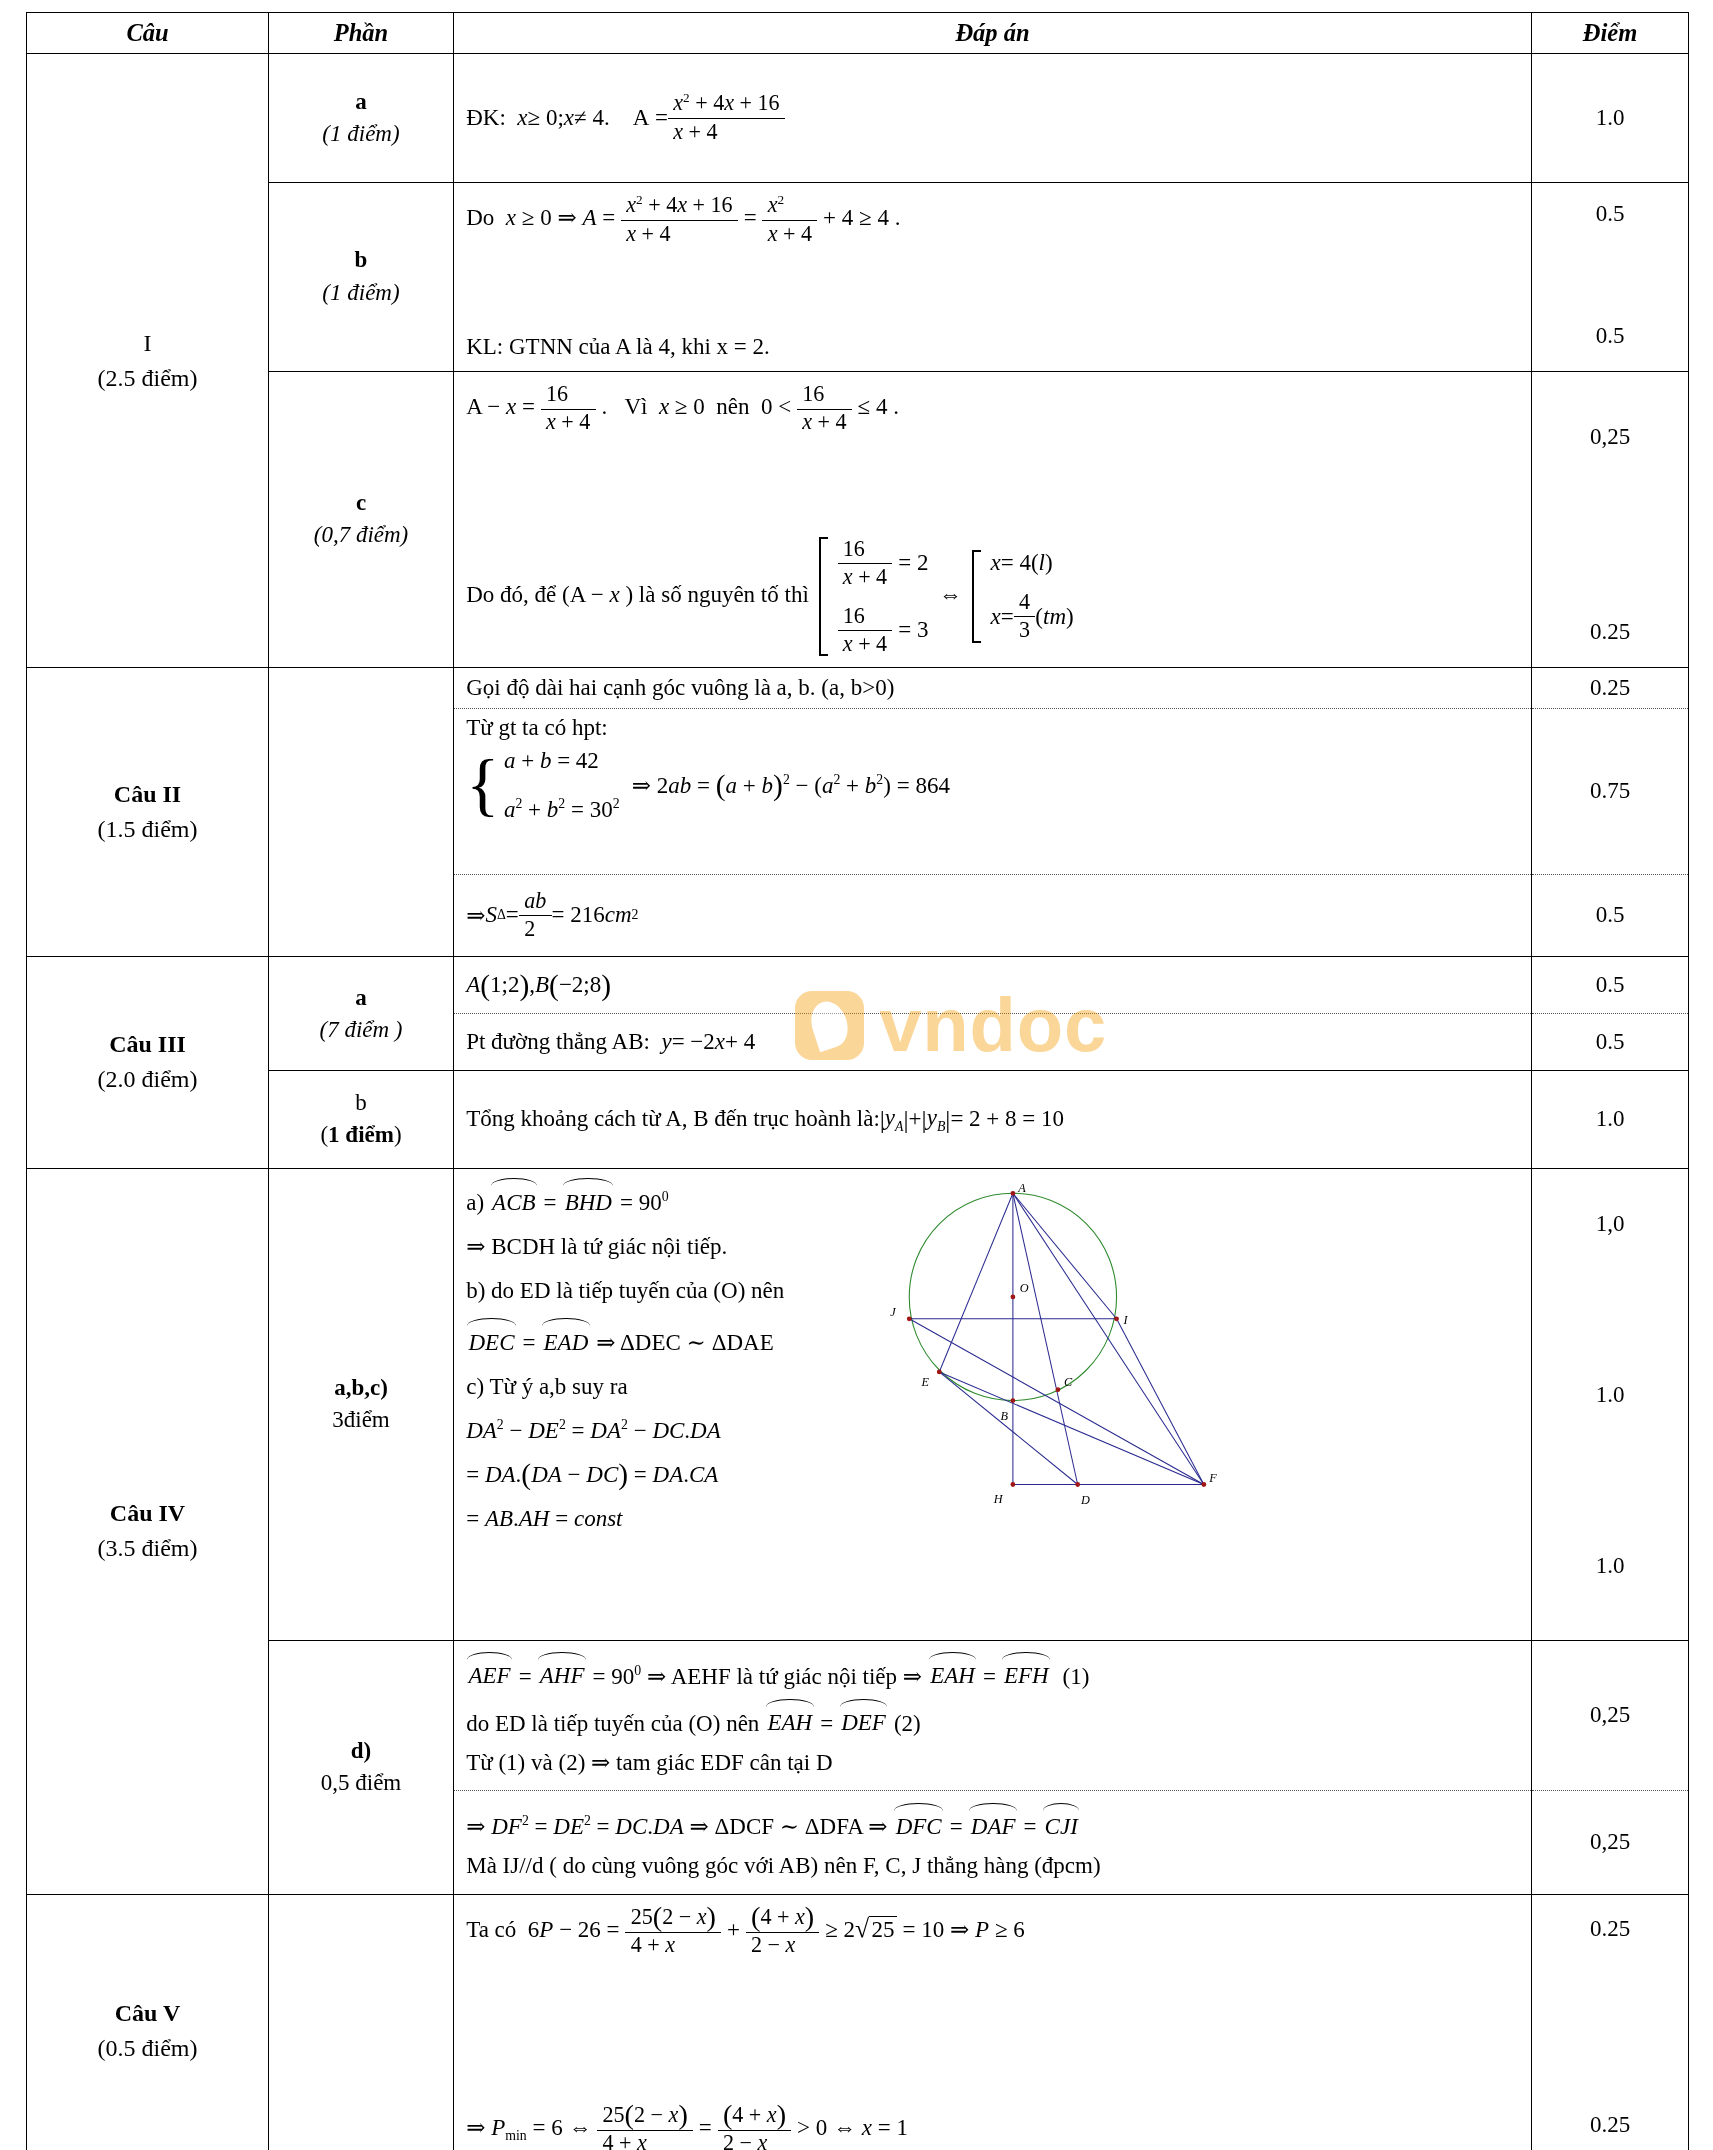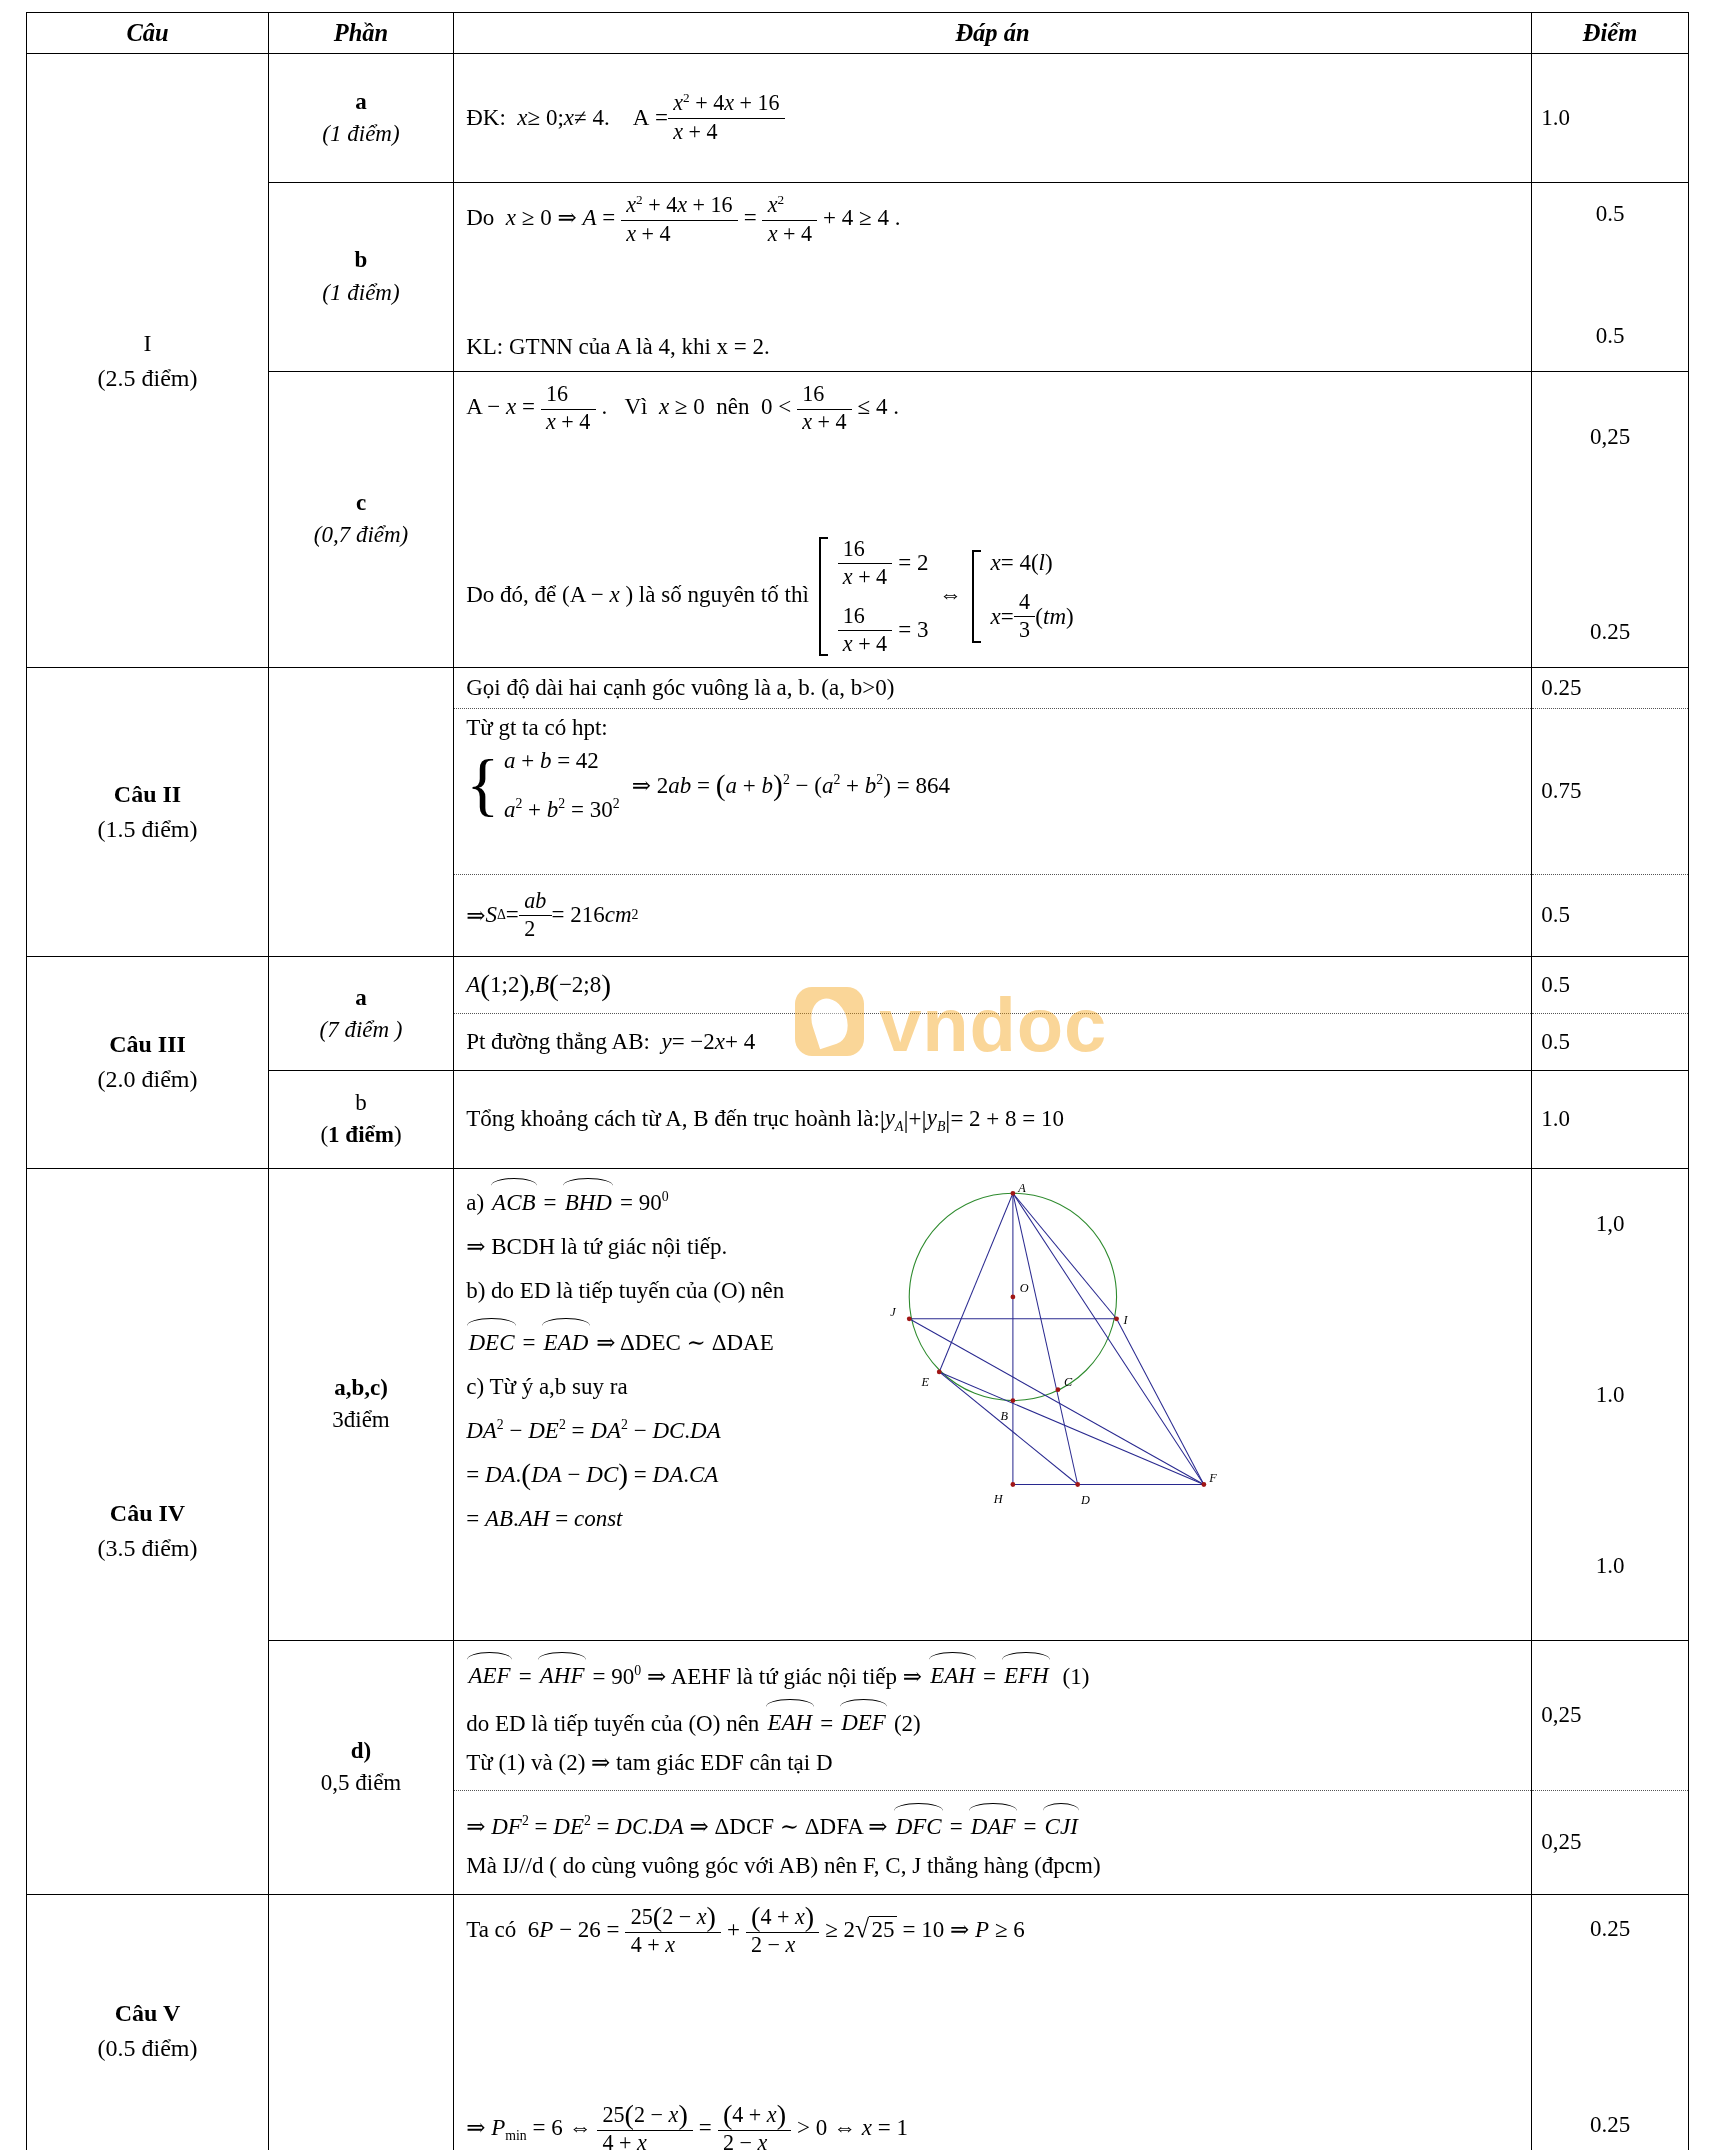--- a/index.html
+++ b/index.html
@@ -9,21 +9,21 @@
        position:relative;overflow:hidden}
 
   table.main{border-collapse:collapse;position:absolute;left:26px;top:12.2px;
              width:1662px;table-layout:fixed}
   col.c1{width:242px}col.c2{width:185px}col.c3{width:1078px}col.c4{width:157px}
   th,td{border:1.7px solid #000;padding:3.1px 9.2px;vertical-align:middle}
   th{font-style:italic;font-weight:bold;font-size:24.5px;text-align:center;padding:6.1px 3.1px}
   .cau-cell{text-align:center;font-size:24px;line-height:1.45}
   .phan-cell{text-align:center;line-height:1.4}
   .ans-cell{padding:6.1px 12.2px}
-  .diem-cell{text-align:left}
+  .diem-cell{text-align:center}
 
   
   .nbb{border-bottom-width:0}
   .dbt{border-top:1.5px dotted #555}
 
   .vcenter{display:flex;align-items:center}
   .vsplit{display:flex;flex-direction:column;justify-content:space-between}
   .cx{align-items:center}
   .mh36{min-height:27.5px}.mh58{min-height:44px}.mh80{min-height:61px}
   .mh90{min-height:69px}.mh110{min-height:84px}.mh135{min-height:103px}
@@ -65,21 +65,21 @@
   .abc-text>div{margin-bottom:6.9px}
   .fig{flex:0 0 auto;margin-top:6.1px}
   .circ{stroke:#2e8b2e;stroke-width:1.6;fill:none}
   .seg line{stroke:#28288f;stroke-width:1.5}
   .pts circle{fill:#a01616}
   .lbls text{font-style:italic;font-size:18px;font-family:"Liberation Serif",serif;fill:#000}
   .dlines{line-height:1.55}
   .dlines>div{margin:3.8px 0}
 
   
-  .watermark{position:absolute;left:795px;top:987px;display:flex;
+  .watermark{position:absolute;left:795px;top:987px;display:flex;align-items:center;
              gap:15.3px;opacity:0.42;pointer-events:none;z-index:5}
   .wm-logo{width:69px;height:69px;border-radius:17px;background:#f59e0b;position:relative;overflow:hidden}
   .wm-logo::after{content:'';position:absolute;left:17px;top:10.7px;width:35px;height:47px;
                   background:#fff;border-radius:50% 50% 50% 0;transform:rotate(-18deg)}
   .wm-text{font-family:"Liberation Sans",sans-serif;font-weight:bold;font-size:76px;
            color:#f59e0b;letter-spacing:0.8px;line-height:1}
 </style>
 </head>
 <body>
 

